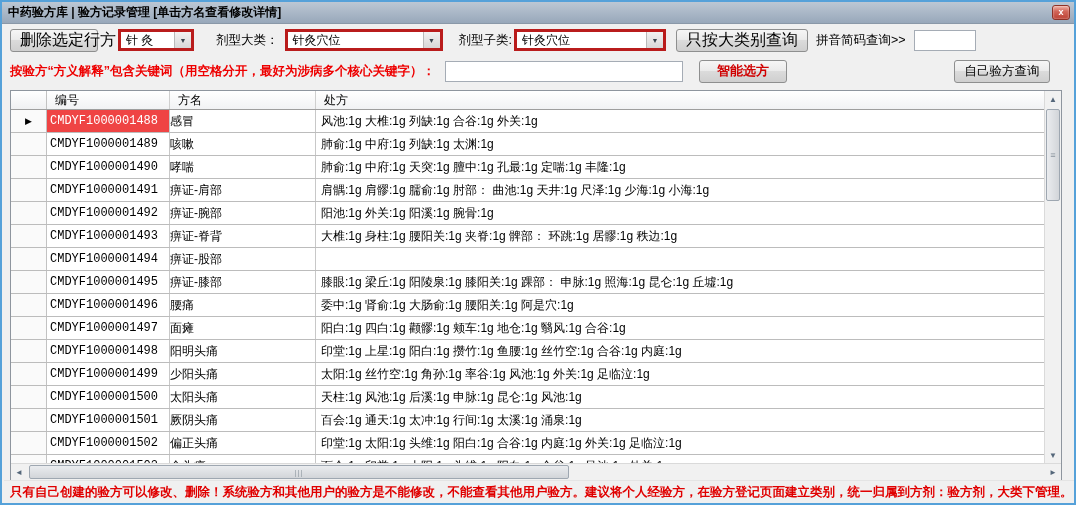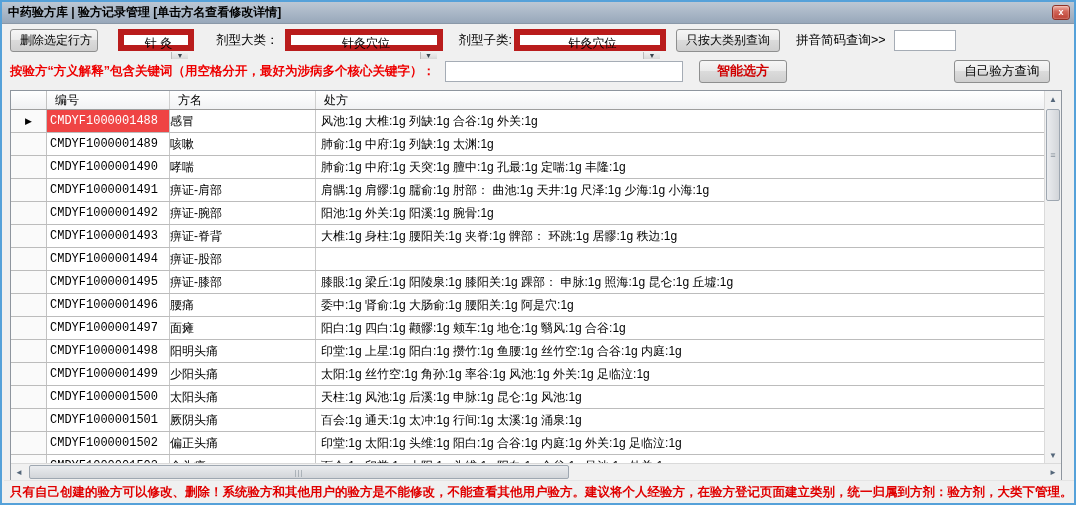--- a/index.html
+++ b/index.html
@@ -6,33 +6,33 @@
   html,body { width:1076px; height:505px; background:#fff; font-family:"Liberation Sans","DejaVu Sans",sans-serif; }
   .window { width:1076px; height:505px; border:2px solid #55A1D9; background:#F0F0F0; position:relative; overflow:hidden; }
 
   
   .titlebar { height:22px; background:linear-gradient(#BCC7D4,#98A8BA); border-bottom:1px solid #8A98A8; display:flex; align-items:center; padding-left:6px; position:relative; }
   .titlebar .title { font-size:12px; font-weight:bold; color:#000; white-space:nowrap; }
   .close-btn { position:absolute; right:4px; top:3px; width:18px; height:15px; background:linear-gradient(#F0B4A9,#D2675A 40%,#BC4133); border:1px solid #8E3227; border-radius:3px; color:#FFF; font-size:9px; font-weight:bold; line-height:13px; text-align:center; cursor:pointer; box-shadow:inset 0 0 2px rgba(255,255,255,.7); }
 
   
   .toolbar { height:32px; display:flex; align-items:center; padding:0 8px; }
-  .btn { height:23px; padding:0 9px; font-size:12px; color:#000; background:linear-gradient(#F6F6F6,#EBEBEB 45%,#DBDBDB 50%,#CFCFCF); border:1px solid #8E8F8F; border-radius:3px; font-family:inherit; white-space:nowrap; cursor:pointer; }
-  .combo { height:22px; background:#fff; border:6px solid #b91c1c; display:flex; align-items:center; padding-left:5px; font-size:12px; position:relative; cursor:pointer;flex-direction:column; }
+  .btn { height:23px; padding:0 9px; font-size:16px; color:#000; background:linear-gradient(#F6F6F6,#EBEBEB 45%,#DBDBDB 50%,#CFCFCF); border:1px solid #8E8F8F; border-radius:3px; font-family:inherit; white-space:nowrap; cursor:pointer; }
+  .combo { height:22px; background:#fff; border:3px solid #b91c1c; display:flex; align-items:center; padding-left:5px; font-size:12px; position:relative; cursor:pointer; }
   .combo .combo-arrow { margin-left:auto; width:17px; height:100%; background:linear-gradient(#F2F2F2,#D8D8D8); border-left:1px solid #B9B9B9; display:flex; align-items:center; justify-content:center; font-size:7px; color:#39454F; }
   .lbl { font-size:12.5px; color:#000; white-space:nowrap; }
   .txt { height:21px; border:1px solid #A5ACB5; background:#fff; font-size:12px; padding:0 3px; font-family:inherit; }
 
   .delete-btn { margin-right:20px; width:88px; }
   .combo-cat { width:76px; margin-right:22px; }
   .lbl-major { margin-right:6px; }
   .combo-major { width:158px; margin-right:16px; }
   .lbl-sub { margin-right:2px; }
   .combo-sub { width:152px; margin-right:10px; }
-  .query-major-btn { margin-right:16px; }
+  .query-major-btn { margin-right:8px; }
   .lbl-pinyin { margin-right:8px; }
   .pinyin-input { width:62px; }
 
   
   .searchrow { height:30px; display:flex; align-items:center; padding:0 8px; }
   .red-lbl { color:#EE0000; font-weight:bold; font-size:12.5px; margin-right:10px; white-space:nowrap; }
   .keyword-input { width:238px; }
   .smart-btn { margin-left:16px; width:88px; color:#D00000; font-weight:bold; font-size:13px; }
   .own-btn { margin-left:auto; margin-right:16px; width:96px; font-size:12.5px; }
 

